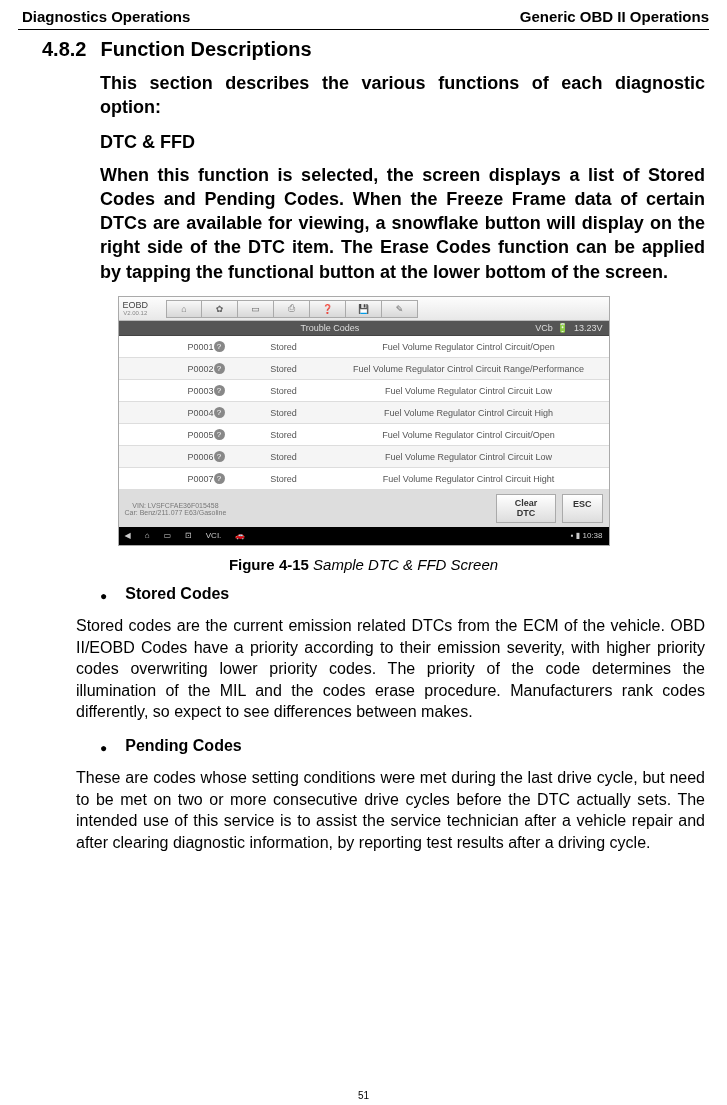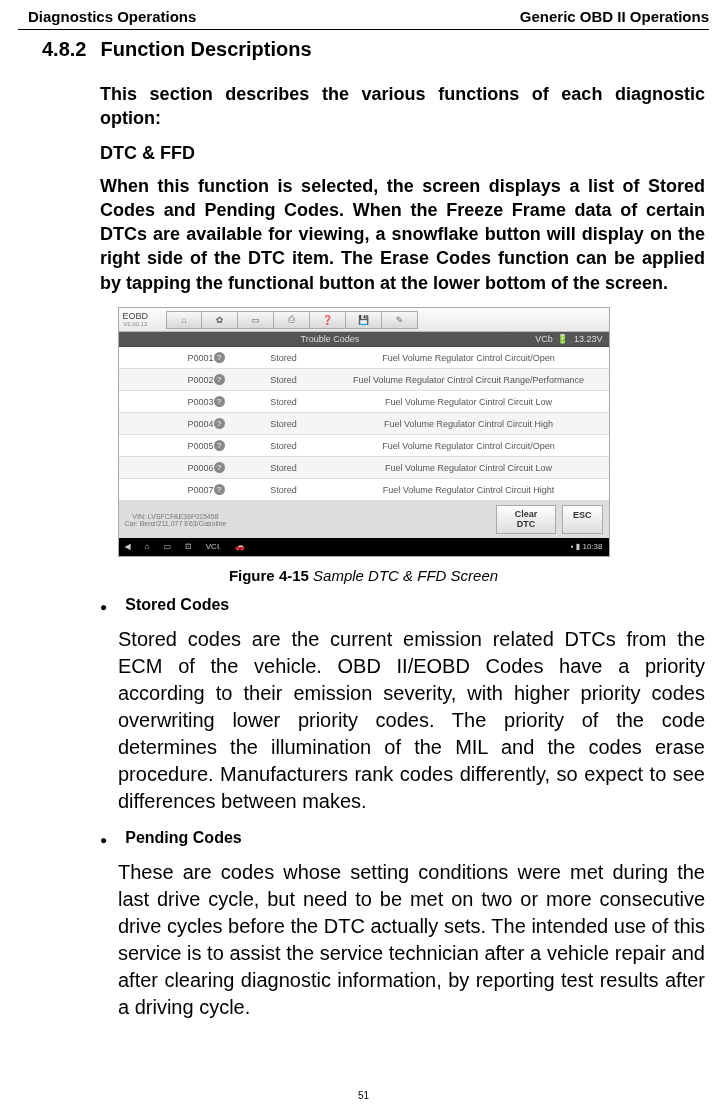--- a/index.html
+++ b/index.html
@@ -7,34 +7,34 @@
       width: 727px;
       height: 1105px;
       background: #fff;
       font-family: Arial, Helvetica, sans-serif;
       color: #000;
       position: relative;
     }
     .page-header {
       display: flex;
       justify-content: space-between;
-      padding: 8px 18px 4px 28px;
+      padding: 8px 18px 4px 22px;
       font-weight: bold;
       font-size: 15px;
     }
     .hr {
       border: none;
       border-top: 1.5px solid #000;
       margin: 0 18px 8px 18px;
     }
     .content { padding: 0 18px 0 18px; }
     .section-num-title {
       font-size: 20px;
       font-weight: bold;
-      margin: 8px 0 21px 24px;
+      margin: 8px 0 10px 24px;
     }
     .section-num-title .num { margin-right: 14px; }
     .body-text {
       margin-left: 82px;
       margin-right: 4px;
       font-size: 18px;
       line-height: 1.35;
       text-align: justify;
       margin-bottom: 12px;
       font-weight: bold;
@@ -58,23 +58,23 @@
     .figure-caption .fig-label { font-weight: bold; }
     .figure-caption .fig-title { font-style: italic; }
     .bullet-row {
       display: flex;
       margin-left: 82px;
       margin-bottom: 8px;
     }
     .bullet-dot { font-size: 12px; margin-right: 18px; line-height: 22px; }
     .bullet-label { font-weight: bold; font-size: 16px; }
     .bullet-body {
-      margin-left: 100px;
+      margin-left: 58px;
       margin-right: 4px;
-      font-size: 20px;
+      font-size: 16px;
       line-height: 1.35;
       text-align: justify;
       margin-bottom: 14px;
     }
     .page-num {
       position: absolute;
       bottom: 4px;
       width: 100%;
       text-align: center;
       font-size: 10px;

